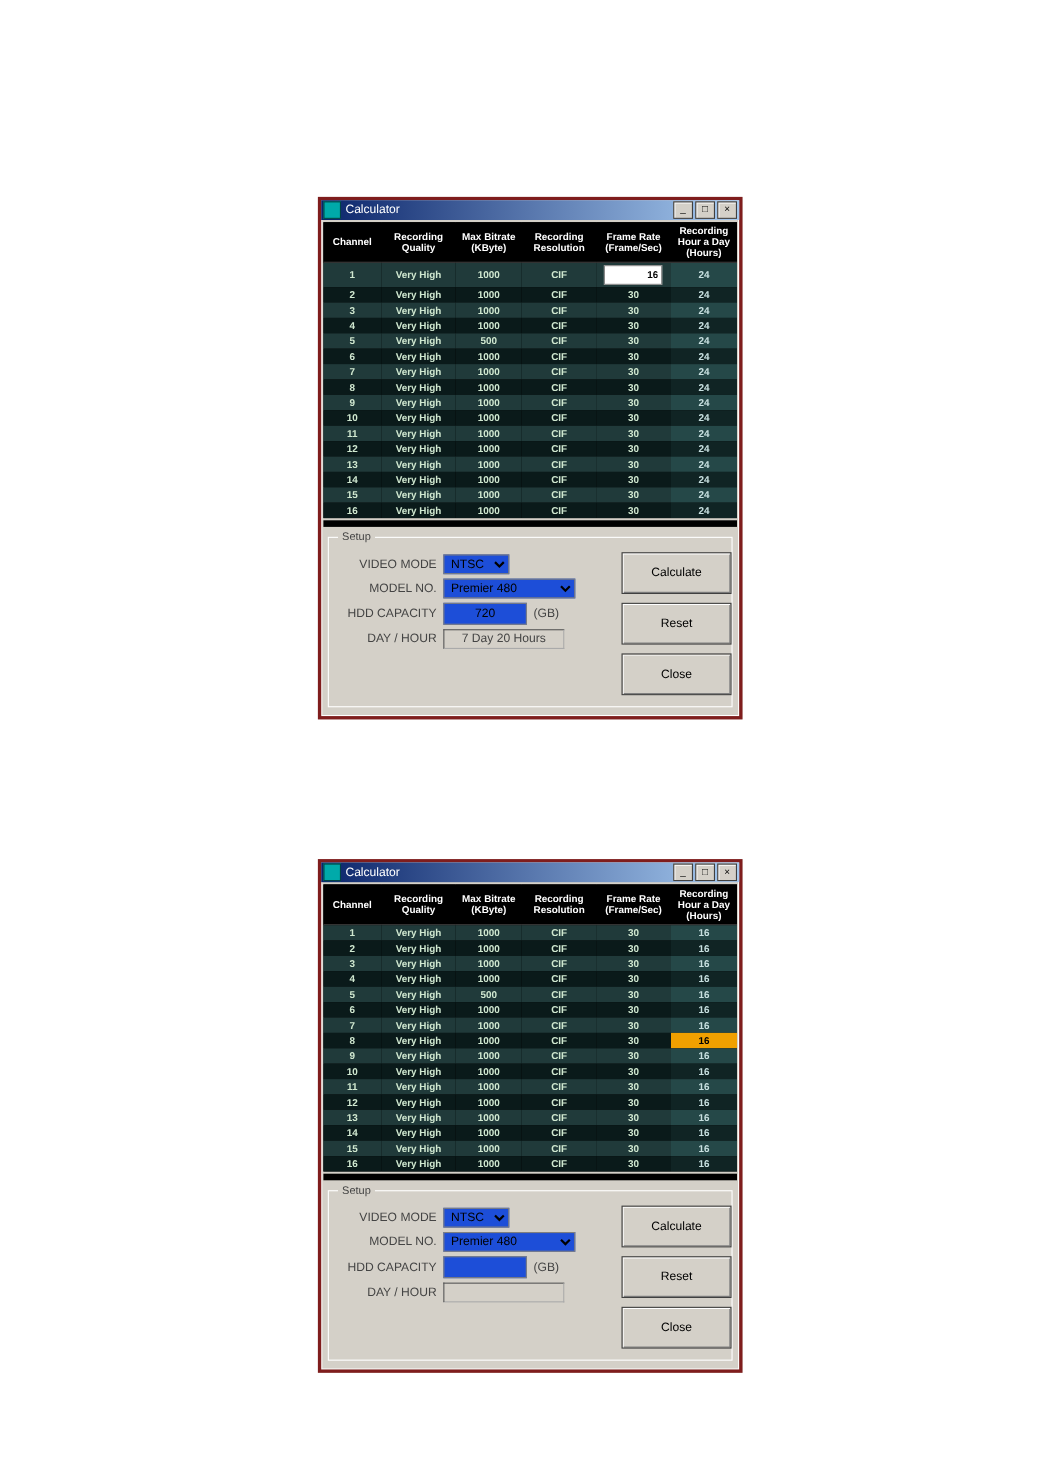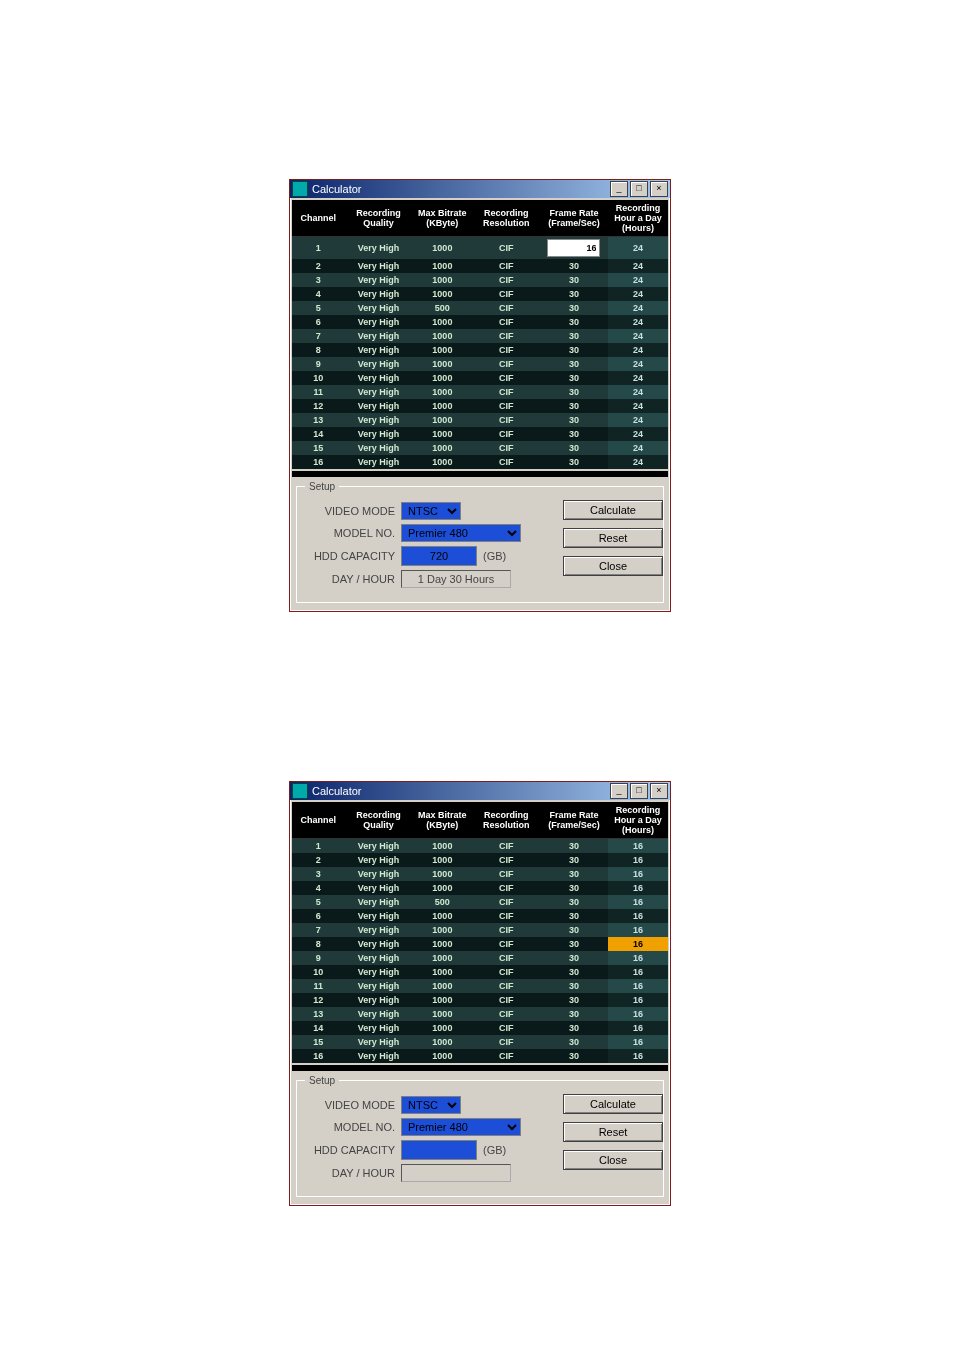--- a/index.html
+++ b/index.html
@@ -11,21 +11,21 @@
   }
   .page {
     width: 954px;
     height: 1349px;
     position: relative;
   }
   .window {
     position: absolute;
     width: 380px;
     background: #d4d0c8;
-    border: 1px solid #7f1d1d;
+    border: 3px solid #7f1d1d;
     box-shadow: 0 0 0 1px #fff inset;
   }
   #win1 { left: 289px; top: 179px; }
   #win2 { left: 289px; top: 781px; }
 
   .titlebar {
     height: 18px;
     background: linear-gradient(to right, #0a246a, #a6caf0);
     color: #fff;
     display: flex;
@@ -160,21 +160,21 @@
 
   .setup-right {
     width: 100px;
     display: flex;
     flex-direction: column;
     gap: 8px;
     padding-left: 8px;
     padding-top: 2px;
   }
   .btn {
-    height: 20px;
+    height: 38px;
     background: #d4d0c8;
     border: 1px solid #404040;
     box-shadow: 1px 1px 0 #fff inset, -1px -1px 0 #808080 inset;
     font-size: 11px;
     cursor: pointer;
   }
 </style>
 </head>
 <body>
 
@@ -352,21 +352,21 @@
               <span class="lbl">MODEL NO.</span>
               <select style="width:120px;"><option>Premier 480</option></select>
             </div>
             <div class="setup-row">
               <span class="lbl">HDD CAPACITY</span>
               <input type="text" style="width: 70px; text-align: center;" value="720">
               <span class="unit">(GB)</span>
             </div>
             <div class="setup-row">
               <span class="lbl">DAY / HOUR</span>
-              <span class="readonly-box">1 Day 30 Hours</span>
+              <span class="readonly-box">7 Day 20 Hours</span>
             </div>
           </div>
           <div class="setup-right">
             <button class="btn">Calculate</button>
             <button class="btn">Reset</button>
             <button class="btn">Close</button>
           </div>
         </div>
       </fieldset>
     </div>

